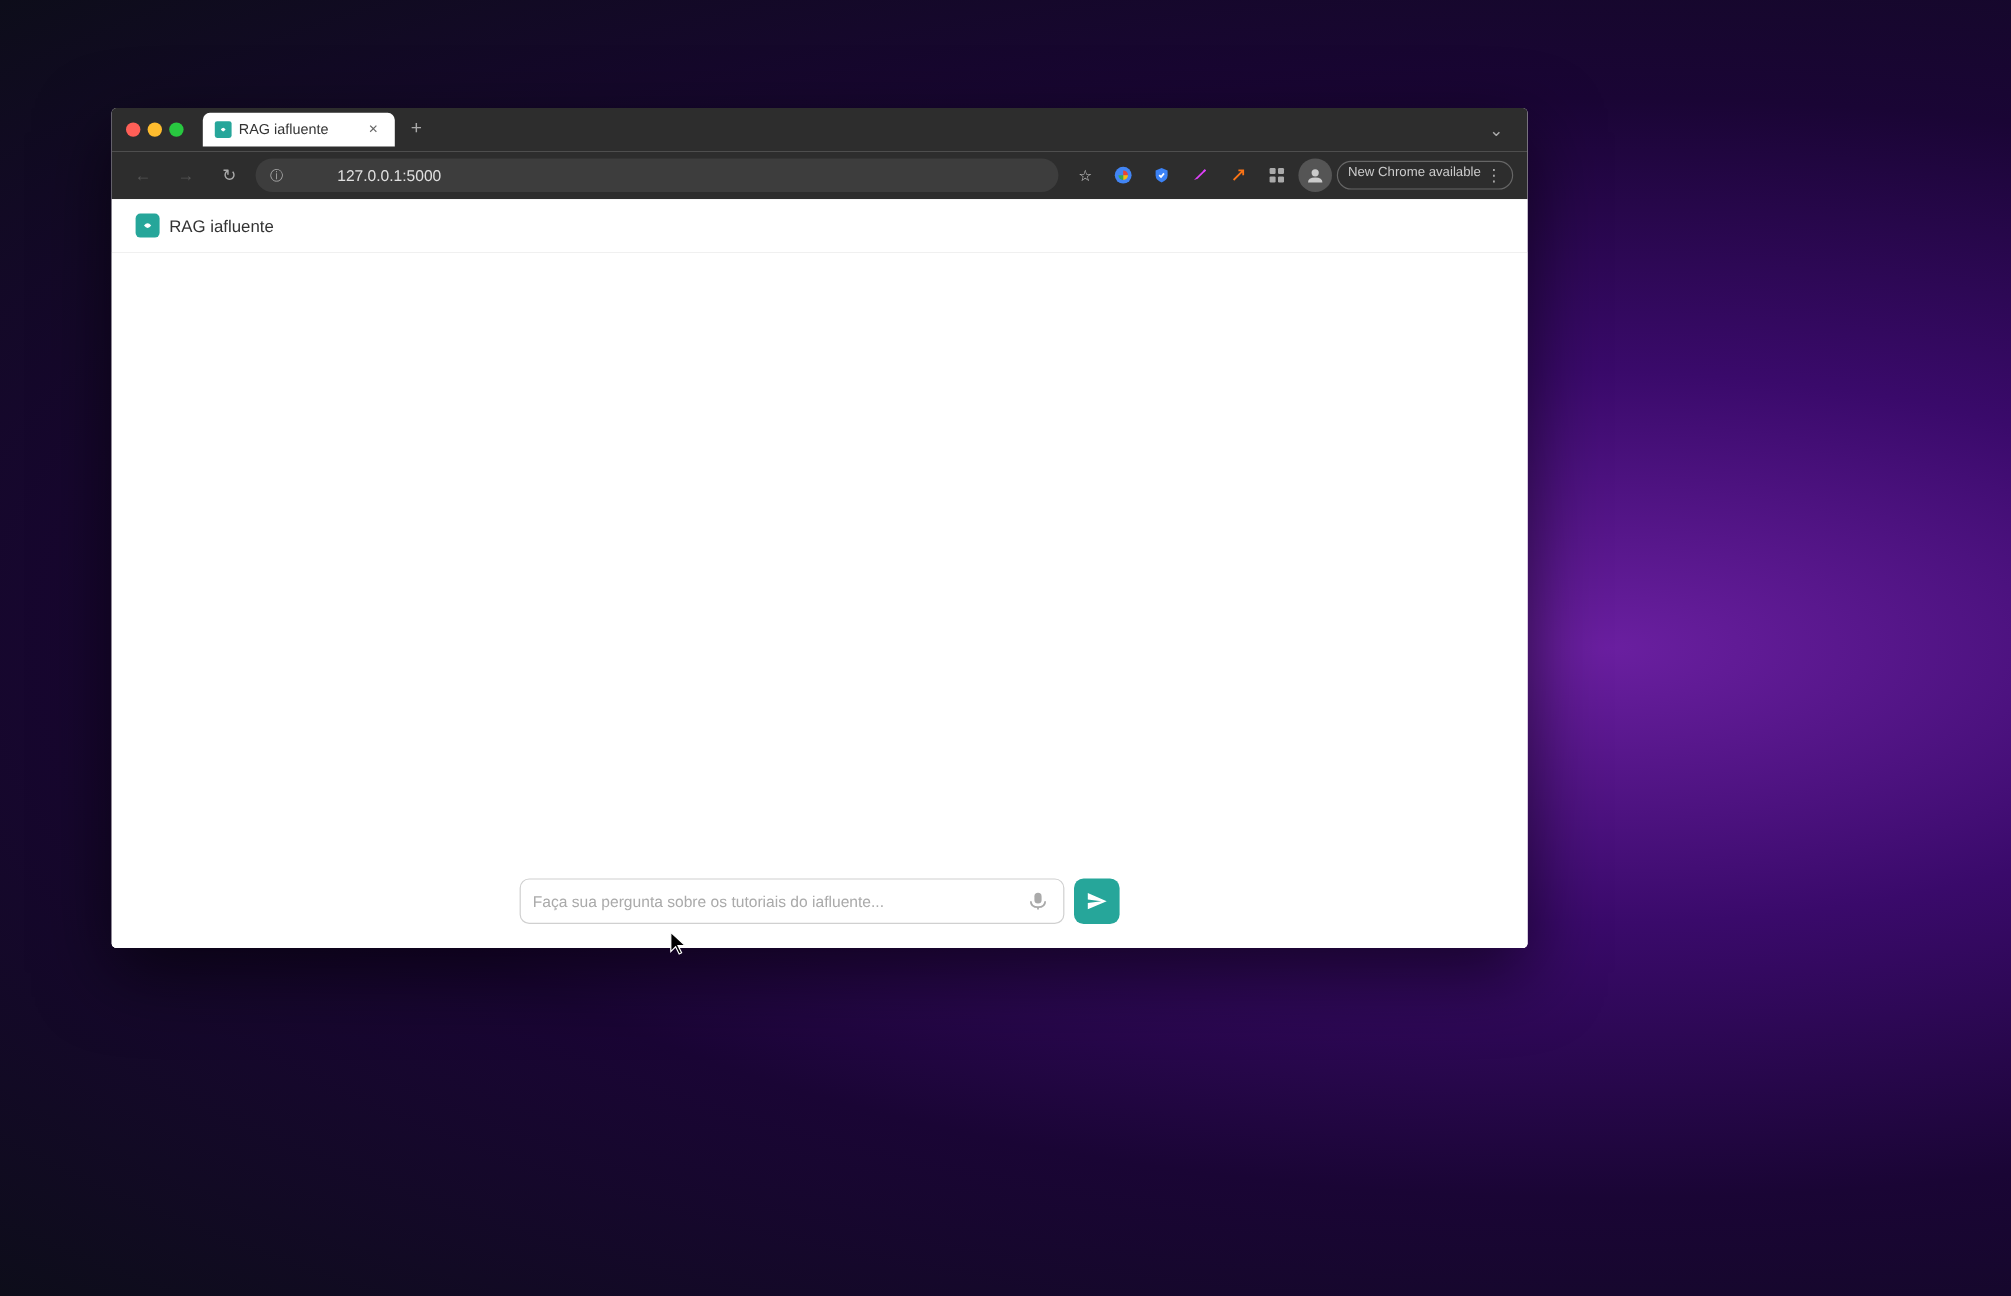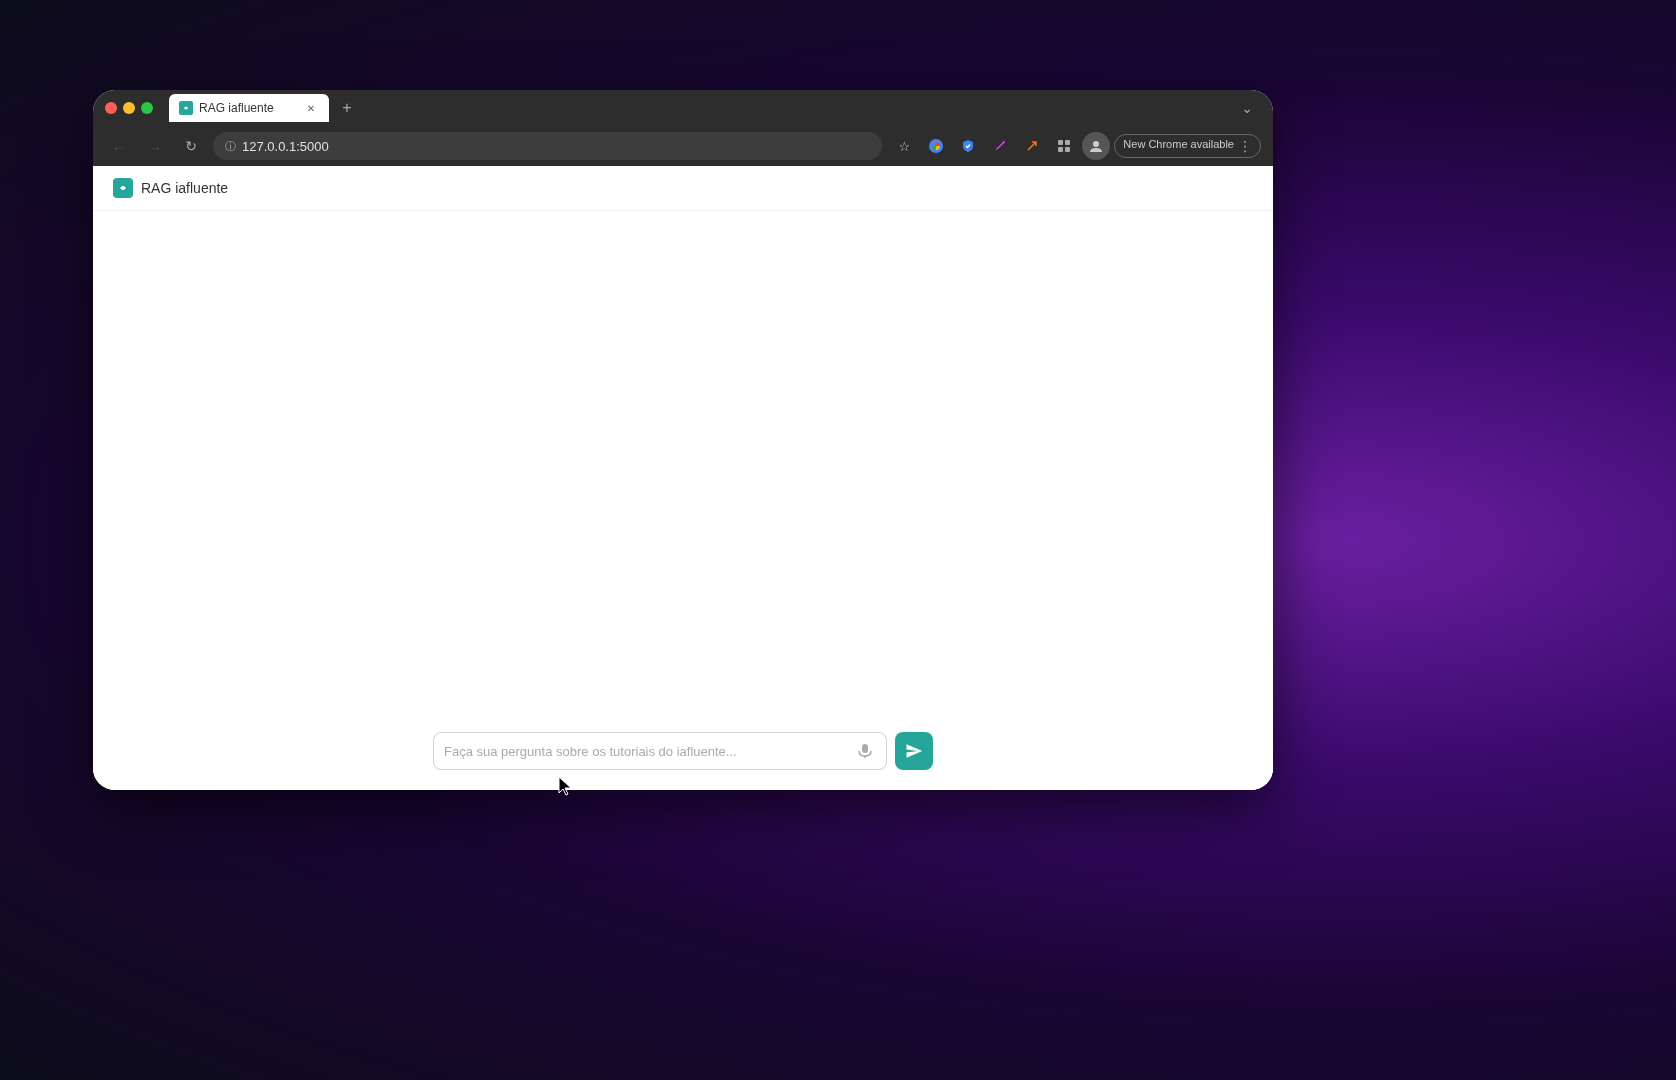--- a/index.html
+++ b/index.html
@@ -19,21 +19,21 @@
       align-items: center;
       justify-content: center;
       position: relative;
     }
 
     
     .browser-window {
       width: 1180px;
       height: 700px;
       background: #ffffff;
-      border-radius: 22px;
+      border-radius: 4px;
       overflow: hidden;
       box-shadow: 0 20px 60px rgba(0,0,0,0.6);
       display: flex;
       flex-direction: column;
       position: absolute;
       top: 90px;
       left: 93px;
     }
 
     
@@ -188,20 +188,21 @@
 
     .address-icon {
       color: #aaa;
       font-size: 11px;
     }
 
     .address-text {
       font-size: 13px;
       color: #e0e0e0;
       flex: 1;
+      margin-left: 39px;
     }
 
     .nav-actions {
       display: flex;
       align-items: center;
       gap: 4px;
     }
 
     .nav-action-btn {
       width: 28px;

